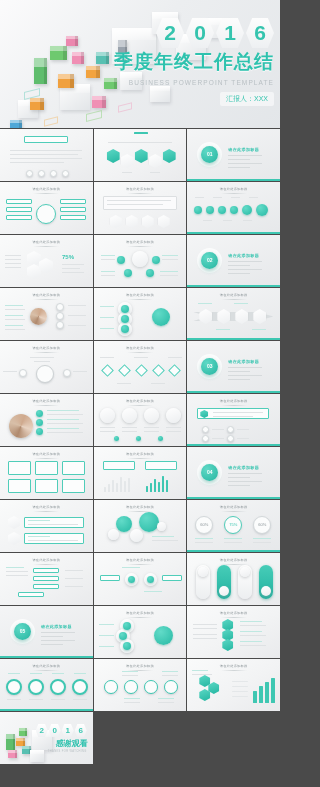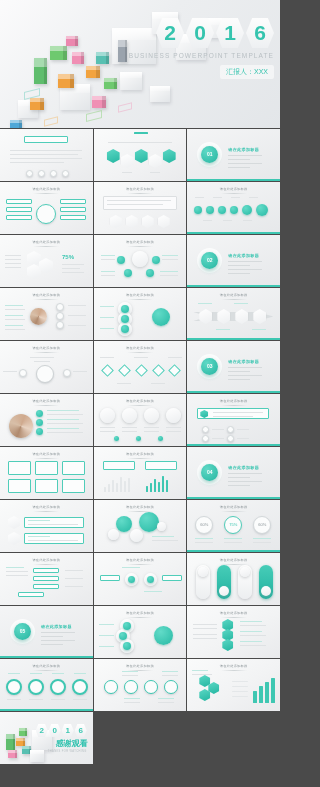--- a/index.html
+++ b/index.html
@@ -195,20 +195,21 @@
       <div class="dline" style="left:44px;top:118px;width:14px;height:7px;border-color:#f3bd72;"></div>
     </div>
 
     <div class="hero-text">
       <div class="hero-year">
         <span>2</span>
         <span>0</span>
         <span>1</span>
         <span>6</span>
       </div>
+      <div class="hero-title">季度年终工作总结</div>
       <div class="hero-sub">BUSINESS POWERPOINT TEMPLATE</div>
       <div class="hero-author">汇报人：XXX</div>
     </div>
   </div>
 
   <div class="grid">
 
     <div class="slide">
       <div class="box" style="left:24px;top:7px;width:44px;height:7px;"></div>
       <div class="txl" style="left:10px;top:21px;width:72px;"></div>

